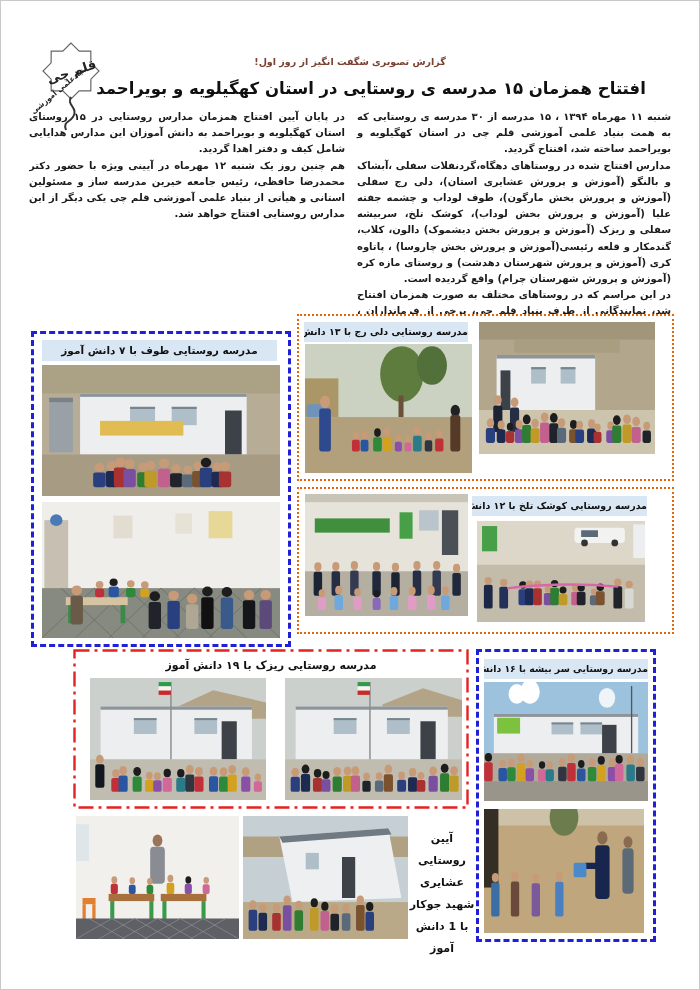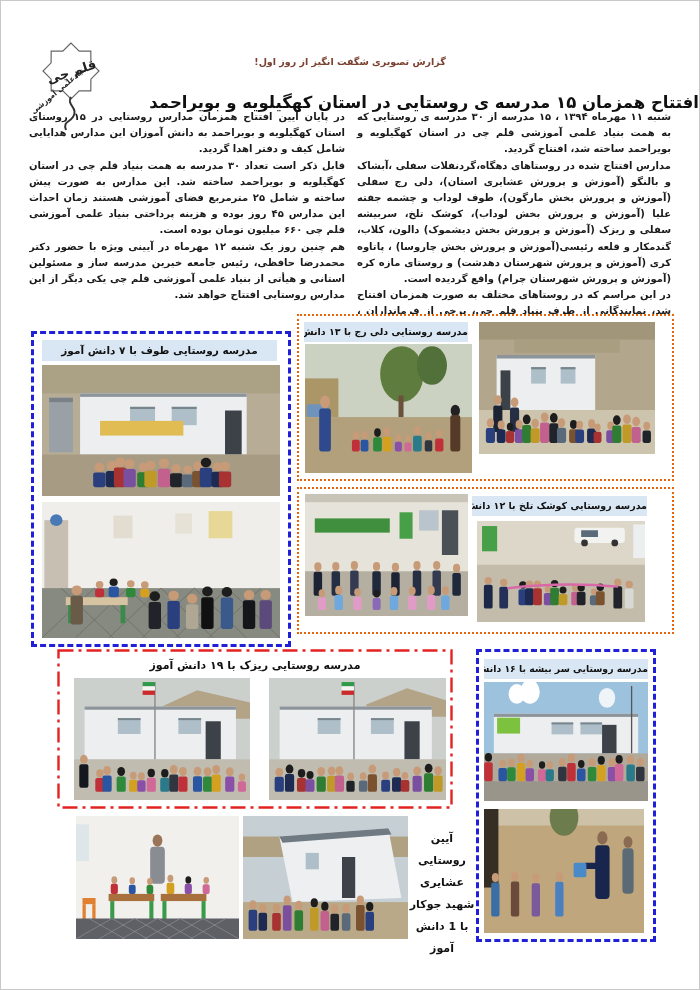--- a/index.html
+++ b/index.html
@@ -3,21 +3,21 @@
 <meta charset="utf-8">
 <style>
   html,body{margin:0;padding:0;background:#e9e9e9;}
   *{box-sizing:border-box;}
   .page{position:relative;width:700px;height:990px;background:#fff;border:1px solid #c9c9c9;
         font-family:"DejaVu Sans",sans-serif;overflow:hidden;margin:0 auto;}
   
   .logo{position:absolute;left:28px;top:34px;width:82px;height:94px;}
   .kicker{position:absolute;left:0;right:0;top:55px;text-align:center;
           font-size:9.5px;font-weight:bold;color:#7a4030;direction:rtl;}
-  .title{position:absolute;left:0;right:0;top:92px;
+  .title{position:absolute;left:0;right:0;top:78px;text-align:center;
          font-size:16.5px;font-weight:bold;color:#101010;direction:rtl;letter-spacing:0;padding-left:42px;}
   
   .article{position:absolute;left:28px;right:28px;top:108px;height:216px;
            display:flex;gap:12px;direction:rtl;overflow:hidden;}
   .col{text-align:justify;font-weight:bold;}
   .col-right{width:314px;}
   .col-left{flex:1;}
   .col p{margin:0;font-size:10px;line-height:16.2px;color:#1a1a1a;}
   
   .pbox{position:absolute;background:#fff;}
@@ -50,21 +50,20 @@
   <div class="title">افتتاح همزمان ۱۵ مدرسه ی روستایی در استان کهگیلویه و بویراحمد</div>
 
   <div class="article">
     <div class="col col-right">
       <p>شنبه ۱۱ مهرماه ۱۳۹۴ ، ۱۵ مدرسه از ۳۰ مدرسه ی روستایی که به همت بنیاد علمی آموزشی قلم چی در استان کهگیلویه و بویراحمد ساخته شد، افتتاح گردید.</p>
       <p>مدارس افتتاح شده در روستاهای دهگاه،گردنفلات سفلی ،آبشاک و بالنگو (آموزش و پرورش عشایری استان)، دلی رج سفلی (آموزش و پرورش بخش مارگون)، طوف لوداب و چشمه جفته علیا (آموزش و پرورش بخش لوداب)، کوشک تلخ، سربیشه سفلی و ریزک (آموزش و پرورش بخش دیشموک) دالون، کلاب، گندمکار و قلعه رئیسی(آموزش و پرورش بخش چاروسا) ، پاتاوه کری (آموزش و پرورش شهرستان دهدشت) و روستای مازه کره (آموزش و پرورش شهرستان چرام) واقع گردیده است.</p>
       <p>در این مراسم که در روستاهای مختلف به صورت همزمان افتتاح شد، نمایندگانی از طرف بنیاد قلم چی، برخی از فرمانداران ، ائمه محترم جمعه ،بخشداران ومسئولین آموزش و پرورش شهرستان ها و بخش ها، همچنین دانش آموزان مدارس ساخته شده  و مردم ساکن روستاها حضور داشتند.</p>
     </div>
     <div class="col col-left">
       <p>در پایان آیین افتتاح همزمان مدارس روستایی در ۱۵ روستای استان کهگیلویه و بویراحمد به دانش آموزان این مدارس هدایایی شامل کیف و دفتر اهدا گردید.</p>
-      <p>قابل ذکر است تعداد ۳۰ مدرسه به همت بنیاد قلم چی در استان کهگیلویه و بویراحمد ساخته شد. این مدارس به صورت پیش ساخته و شامل ۲۵ مترمربع فضای آموزشی هستند زمان احداث این مدارس ۴۵ روز بوده و هزینه پرداختی بنیاد علمی آموزشی قلم چی ۶۶۰ میلیون تومان بوده است.</p>
       <p>هم چنین روز یک شنبه ۱۲ مهرماه در آیینی ویژه با حضور دکتر محمدرضا حافظی، رئیس جامعه خیرین مدرسه ساز و مسئولین استانی و هیأتی از بنیاد علمی آموزشی قلم چی یکی دیگر از این مدارس روستایی افتتاح خواهد شد.</p>
     </div>
   </div>
 
   <div class="pbox b-blue" style="left:30px;top:330px;width:260px;height:316px;">
     <div class="cap" style="left:8px;top:6px;width:235px;height:21px;font-size:10.5px;line-height:21px;">مدرسه روستایی طوف با ۷ دانش آموز</div>
     <div class="photo" style="left:8px;top:31px;width:238px;height:131px;">
         <svg viewBox="0 0 100 60" preserveAspectRatio="none">
           <rect x="0" y="0" width="100" height="60" fill="#b7ad97"></rect>
           <rect x="0" y="0" width="100" height="13" fill="#aba184"></rect>
@@ -321,21 +320,21 @@
           <rect x="13.3" y="39.0" width="5.2" height="13.0" fill="#243058" rx="1.1"></rect>
           <circle cx="83.8" cy="36.4" r="2.2" fill="#c79a78"></circle>
           <rect x="81.2" y="38.8" width="5.2" height="13.2" fill="#20242a" rx="1.1"></rect>
           <circle cx="90.6" cy="37.7" r="2.2" fill="#c79a78"></circle>
           <rect x="88.0" y="40.1" width="5.2" height="11.9" fill="#d8d8d4" rx="1.1"></rect>
           <path d="M18,40 Q50,36 84,39" stroke="#d868a8" stroke-width="1.4" fill="none"></path>
         </svg>
       </div>
   </div>
 
-  <div class="pbox" style="left:56px;top:648px;width:396px;height:160px;">
+  <div class="pbox" style="left:72px;top:648px;width:396px;height:160px;">
     <svg class="dashdot" width="396" height="160">
       <rect x="1.5" y="1.5" width="393" height="157" fill="none" stroke="#e32222" stroke-width="2.4" stroke-dasharray="15 5 3 5"></rect>
     </svg>
     <div class="cap cap-plain" style="left:0;right:0;top:7px;height:20px;font-size:11px;">مدرسه روستایی ریزک با ۱۹ دانش آموز</div>
     <div class="photo" style="left:17px;top:29px;width:176px;height:122px;">
         <svg viewBox="0 0 100 60" preserveAspectRatio="none">
           <rect x="0" y="0" width="100" height="60" fill="#cbd0cc"></rect>
           <polygon points="50,14 70,6 100,12 100,20 50,20" fill="#b3a487"></polygon>
           <rect x="6" y="14" width="86" height="26" fill="#eceef0"></rect>
           <rect x="6" y="14" width="86" height="1.6" fill="#8d959b"></rect>

